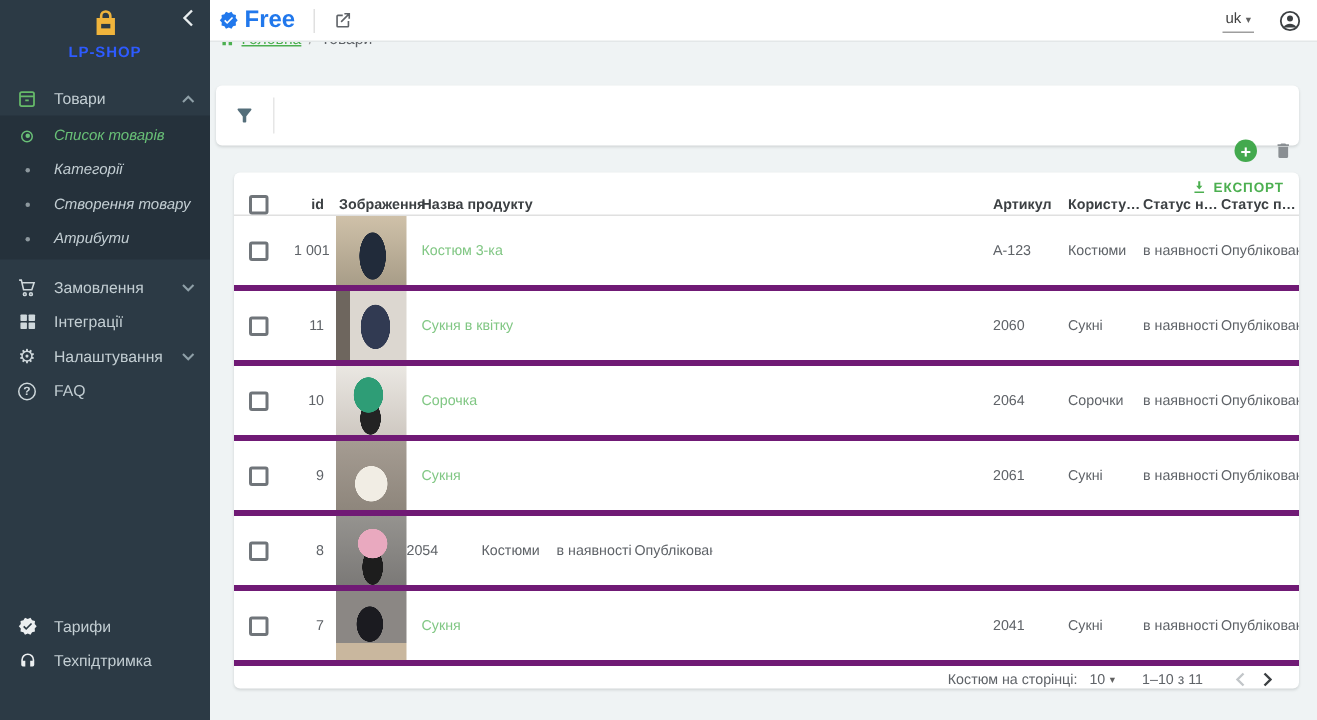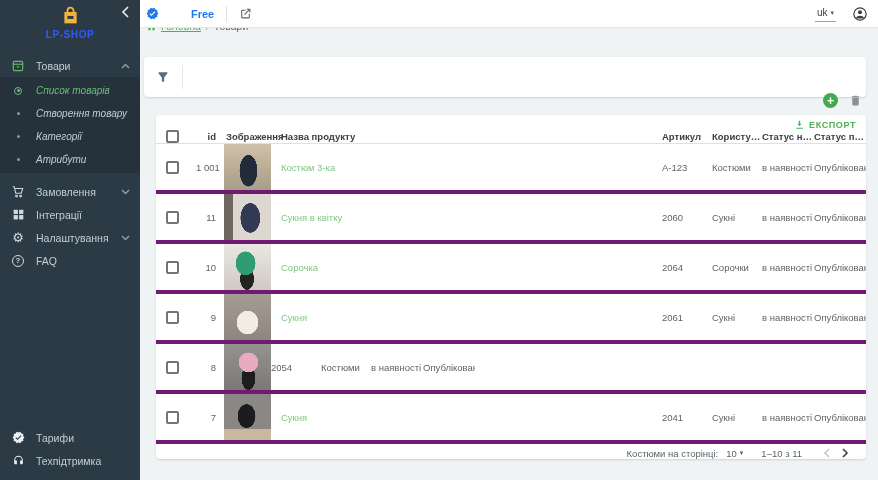--- a/index.html
+++ b/index.html
@@ -20,28 +20,28 @@
   .side-item .chev{line-height:0;}
   .submenu{background:rgba(0,0,0,0.14);padding:2px 0;}
   .sub-item{height:23px;display:flex;align-items:center;padding:0 10px;color:#c3ced3;cursor:pointer;font-size:10px;font-style:italic;}
   .sub-item .bullet{width:16px;display:flex;justify-content:center;align-items:center;}
   .dot{width:3px;height:3px;border-radius:50%;background:#8d989e;}
   .radio-on{width:8px;height:8px;border-radius:50%;border:1px solid #69c077;display:flex;align-items:center;justify-content:center;}
   .radio-on i{width:3px;height:3px;border-radius:50%;background:#69c077;}
   .sub-item.active{color:#69c077;}
   .sub-item .slbl{margin-left:10px;white-space:nowrap;}
   .side-gap{height:7px;}
-  .side-footer{position:absolute;left:0;bottom:8px;width:132px;}
+  .side-footer{position:absolute;left:0;bottom:28px;width:132px;}
   .glyph{font-size:13px;color:#cfd8dc;line-height:1;}
 
   
   .topbar{position:absolute;left:132px;top:0;width:746px;height:28px;background:#fff;
           border-bottom:1px solid #e3e7e8;display:flex;align-items:center;z-index:2;}
   .free-badge{display:flex;align-items:center;gap:4px;margin-left:14px;cursor:pointer;}
-  .free-label{color:#2178ec;font-weight:bold;font-size:11px;margin-left:28px;}
+  .free-label{color:#2178ec;font-weight:bold;font-size:16px;}
   .tb-divider{width:1px;height:16px;background:#e0e0e0;margin:0 12px;}
   .tb-right{margin-left:auto;display:flex;align-items:center;gap:16px;margin-right:10px;}
   .lang-select{display:flex;align-items:center;gap:3px;border-bottom:1px solid #9e9e9e;
                padding:2px 2px 3px;cursor:pointer;font-size:10px;color:#424242;}
   .caret{font-size:7px;color:#616161;}
 
   
   .breadcrumb{position:absolute;left:146px;top:20px;display:flex;align-items:center;gap:5px;
               font-size:10.5px;z-index:1;}
   .bc-home{display:flex;align-items:center;gap:4px;color:#4caf50;cursor:pointer;}
@@ -149,27 +149,27 @@
               <span class="radio-on">
                 <i></i>
               </span>
             </span>
           <span class="slbl">Список товарів</span>
         </div>
         <div class="sub-item">
           <span class="bullet">
               <span class="dot"></span>
             </span>
-          <span class="slbl">Створення товару</span>
+          <span class="slbl">Категорії</span>
         </div>
         <div class="sub-item">
           <span class="bullet">
               <span class="dot"></span>
             </span>
-          <span class="slbl">Категорії</span>
+          <span class="slbl">Створення товару</span>
         </div>
         <div class="sub-item">
           <span class="bullet">
               <span class="dot"></span>
             </span>
           <span class="slbl">Атрибути</span>
         </div>
       </div>
 
       <div class="side-gap"></div>
@@ -407,21 +407,21 @@
         <span class="c-name"><span class="prod-link">Сукня</span></span>
         <span class="c-article">2041</span>
         <span class="c-cat">Сукні</span>
         <span class="c-avail">в наявності</span>
         <span class="c-pub">Опубліковано</span>
       </div>
 
     </div>
 
     <div class="pagination">
-      <span class="pg-label">Костюми на сторінці:</span>
+      <span class="pg-label">Костюм на сторінці:</span>
       <span class="pg-select">
         <span>10</span>
         <span class="caret">▾</span>
       </span>
       <span class="pg-range">1–10 з 11</span>
       <span class="pg-btn">
         <svg width="8" height="10" viewBox="0 0 8 10">
             <polyline points="6,1 2,5 6,9" fill="none" stroke="#c2c6c9" stroke-width="1.6"></polyline>
           </svg>
       </span>

